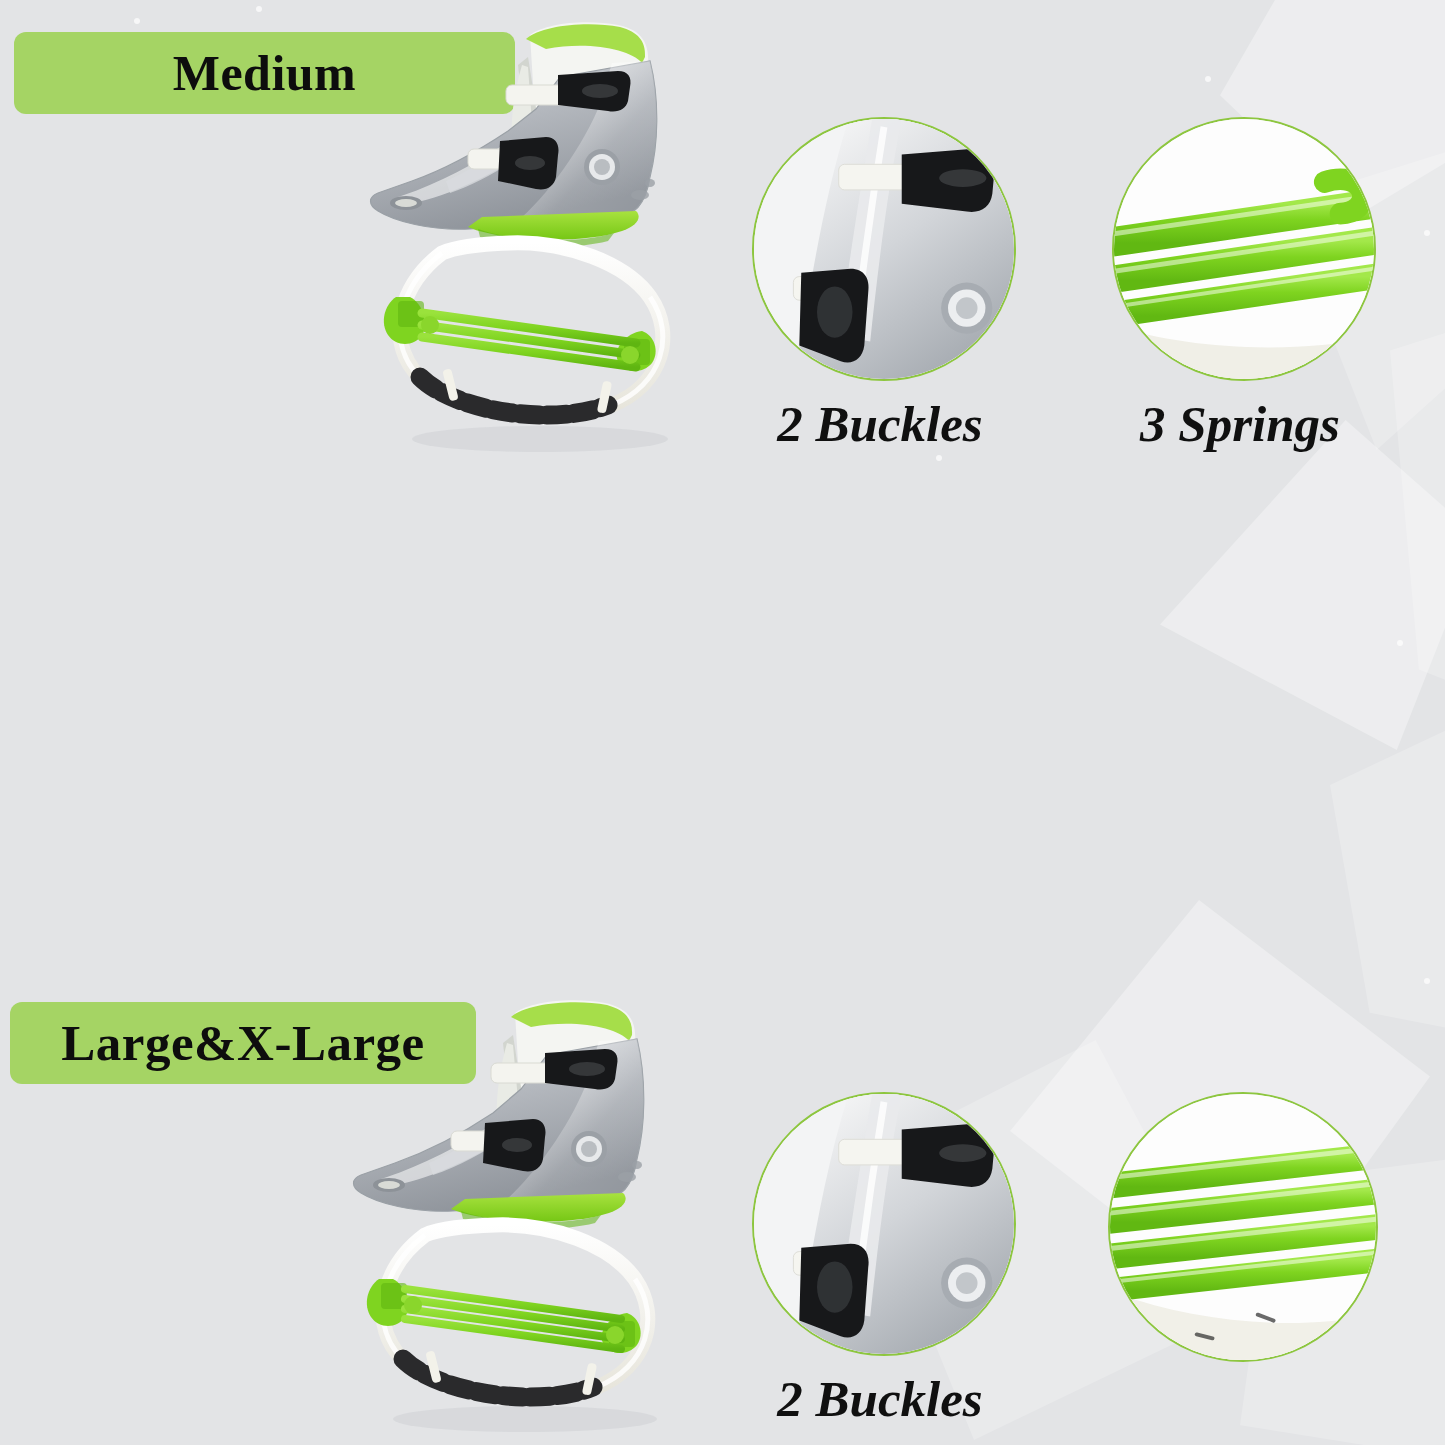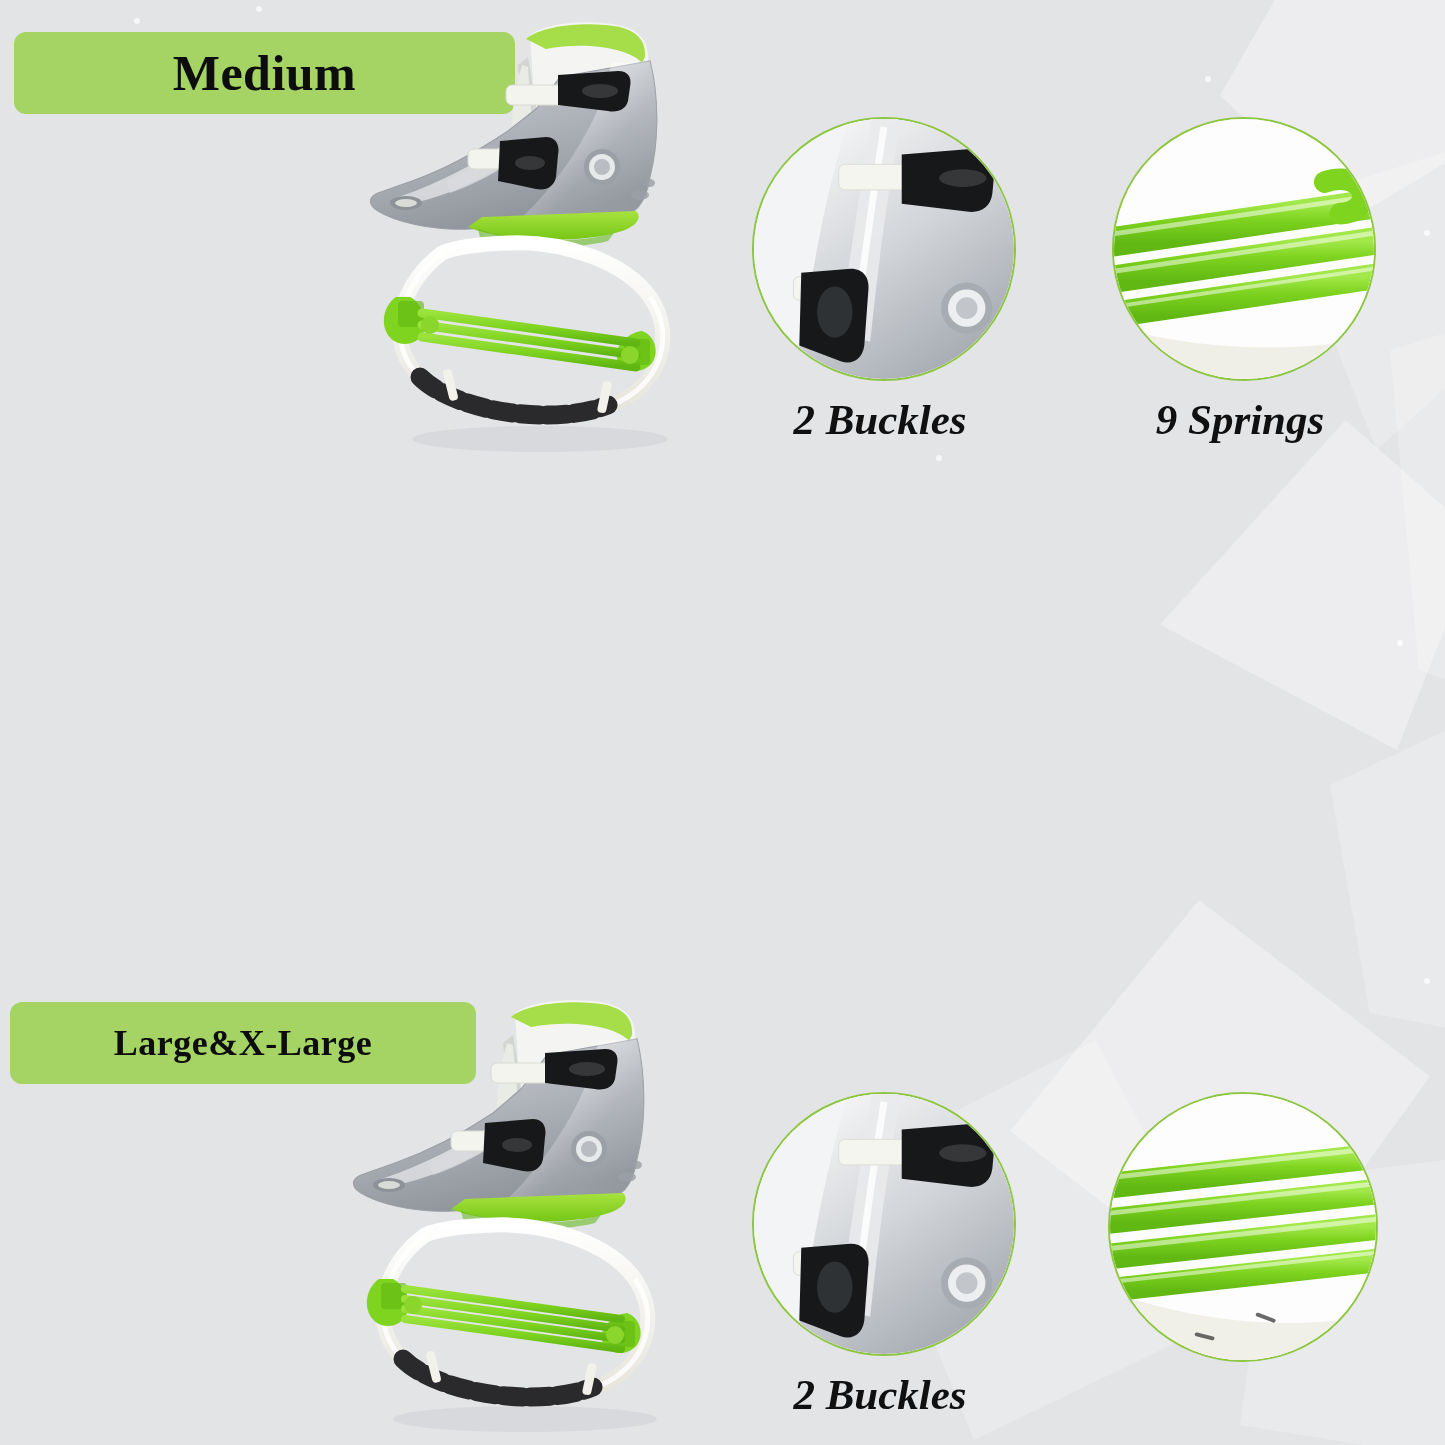--- a/index.html
+++ b/index.html
@@ -62,21 +62,21 @@
     font-family: "Liberation Serif", serif;
     font-weight: bold;
     color: #0d0d0d;
     font-size: 50px;
     letter-spacing: .5px;
     line-height: 1;
     white-space: nowrap;
   }
   .badge-medium { left: 14px; top: 32px;  width: 501px; height: 82px; }
   .badge-large  { left: 10px; top: 512px; width: 466px; height: 82px; }
-  .badge-large span { font-size: 36px; }
+  .badge-large span { font-size: 51px; }
 
   
   .boot-wrap {
     position: absolute;
     width: 360px;
     height: 450px;
   }
   .boot-medium { left: 350px; top: 5px; }
   .boot-large  { left: 335px; top: 495px; }
 
@@ -89,21 +89,21 @@
     background: #f4f5f6;
     box-sizing: border-box;
   }
   .detail-caption {
     position: absolute;
     width: 300px;
     text-align: center;
     font-family: "Liberation Serif", serif;
     font-weight: bold;
     font-style: italic;
-    font-size: 43px;
+    font-size: 51px;
     color: #101010;
     white-space: nowrap;
   }
 
   .circ-buckle-1 { left: 752px;  top: 117px;  width: 264px; height: 264px; }
   .circ-spring-1 { left: 1112px; top: 117px;  width: 264px; height: 264px; }
   .cap-buckle-1  { left: 730px;  top: 395px; }
   .cap-spring-1  { left: 1090px; top: 395px; }
 
   .circ-buckle-2 { left: 752px;  top: 602px;  width: 264px; height: 264px; }
@@ -277,21 +277,21 @@
           <path d="M-10 200 L264 160" stroke="url(#sg1)" stroke-width="26"></path>
         </g>
         <g opacity=".5" stroke="#ffffff" stroke-linecap="round">
           <path d="M-10 118 L264 78" stroke-width="5"></path>
           <path d="M-10 156 L264 116" stroke-width="5"></path>
           <path d="M-10 192 L264 152" stroke-width="4"></path>
         </g>
         <path d="M214 64 C232 58 248 62 252 74 C256 86 244 96 230 96" fill="none" stroke="#7fd420" stroke-width="22" stroke-linecap="round"></path>
       </svg>
     </div>
-    <div class="detail-caption cap-spring-1">9 Springs</div>
+    <div class="detail-caption cap-spring-1">3 Springs</div>
   </div>
 
   <div class="row row-large">
 
     <div class="size-badge badge-large">
       <span>Large&amp;X-Large</span>
     </div>
 
     <div class="boot-wrap boot-large">
       <svg viewBox="0 0 360 450" width="360" height="450">

